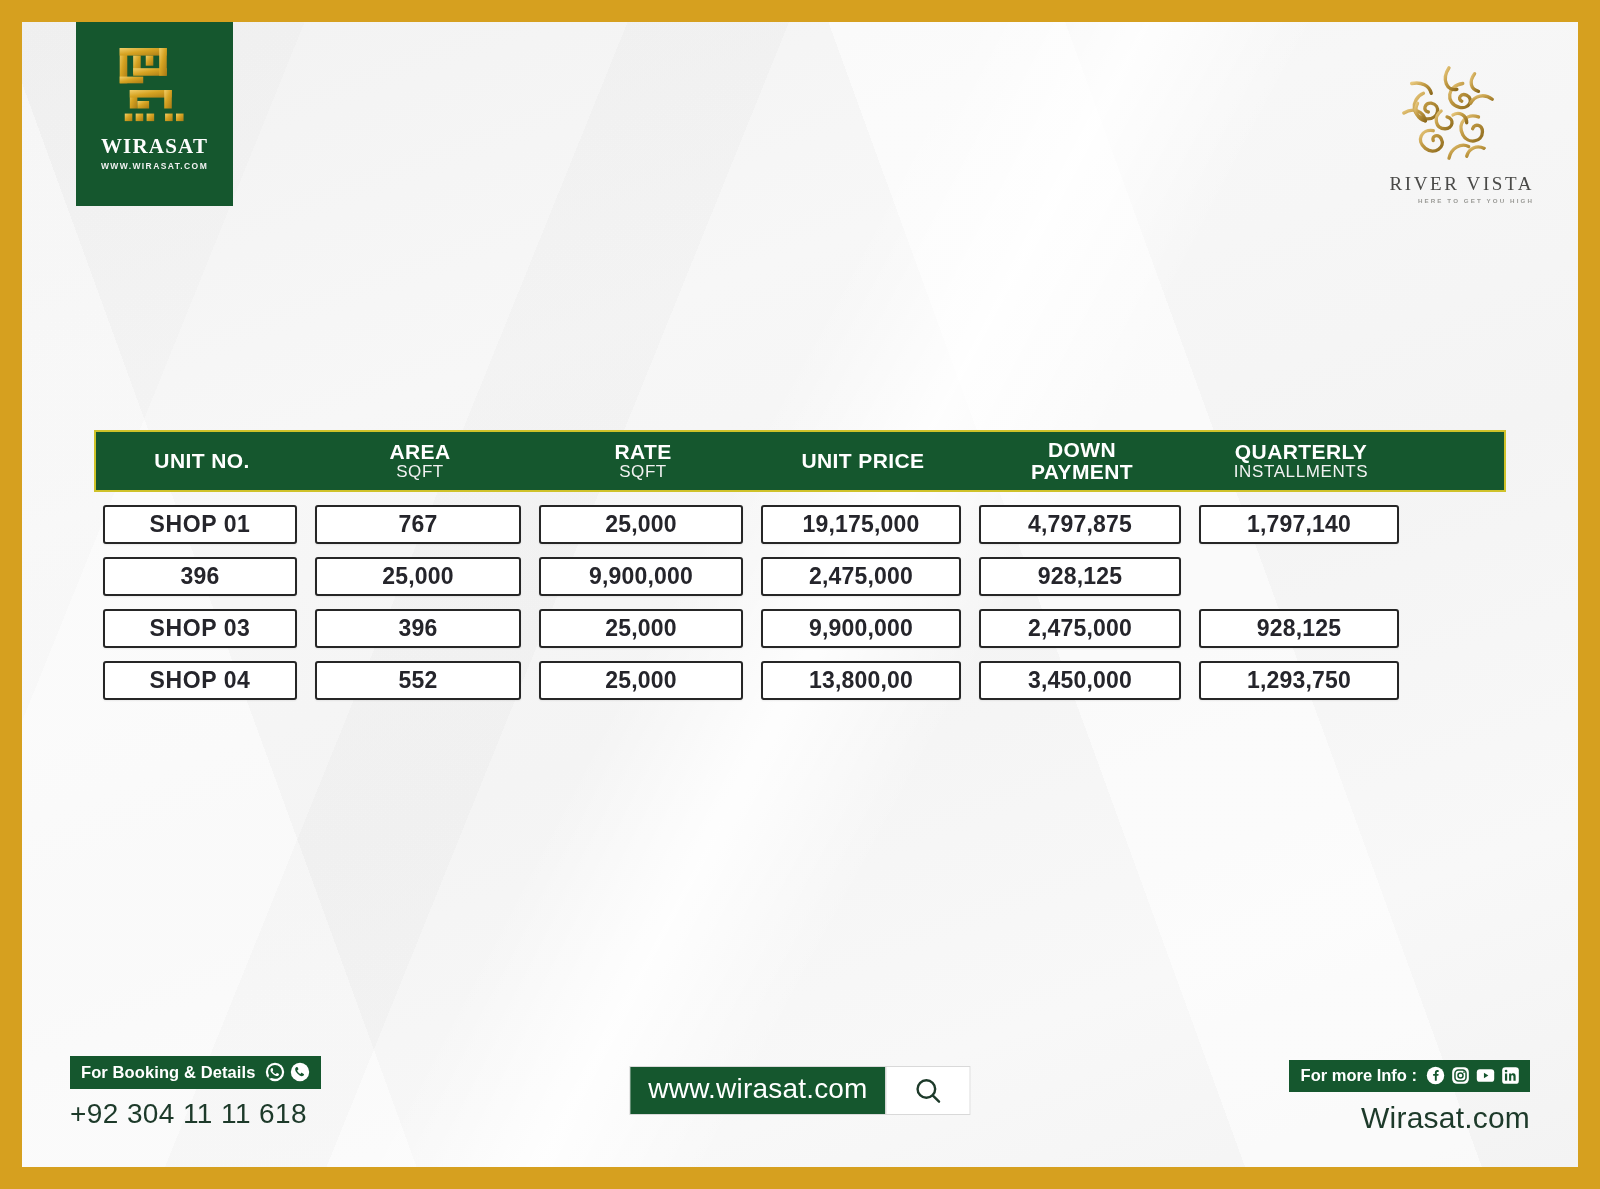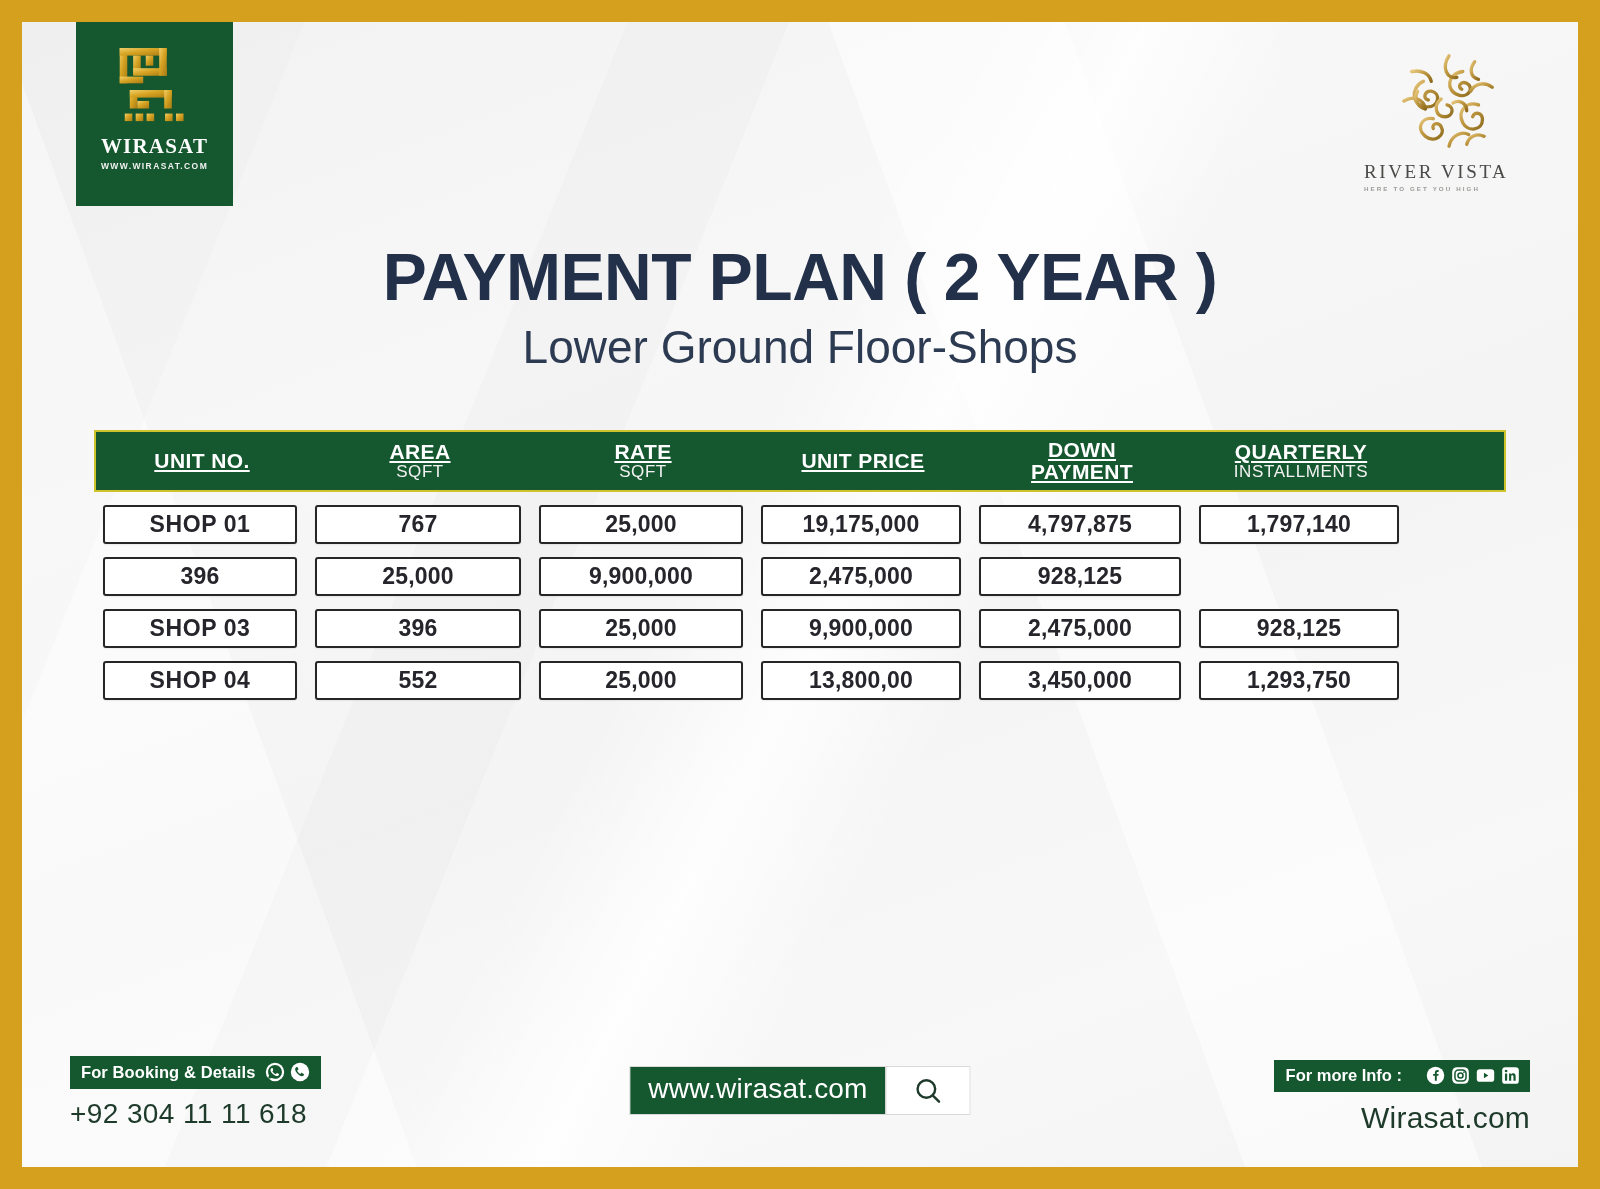--- a/index.html
+++ b/index.html
@@ -68,23 +68,23 @@
     color: #f1f1f1;
     font-size: 8.5px;
     letter-spacing: 1.4px;
     margin-top: 4px;
     font-weight: 600;
   }
 
   .rivervista-logo {
     position: absolute;
     right: 44px;
-    top: 20px;
+    top: 32px;
     width: 170px;
-    text-align: left;
+    text-align: right;
   }
   .rv-mark { width: 118px; height: 118px; display: block; margin: 0 auto; }
   .rv-name {
     font-family: "Liberation Serif", serif;
     font-size: 19px;
     letter-spacing: 2.6px;
     color: #4a4a48;
     margin-top: 2px;
     line-height: 1;
   }
@@ -123,21 +123,20 @@
     border: 2px solid #cfc22a;
     height: 62px;
     align-items: center;
   }
   .th { text-align: center; color: #ffffff; line-height: 1.04; padding: 0 4px; }
   .th .big {
     display: block;
     font-size: 21px;
     font-weight: 700;
     letter-spacing: 0.4px;
-    text-decoration: underline;
   }
   .th .small {
     display: block;
     font-size: 17px;
     font-weight: 300;
     letter-spacing: 0.6px;
     color: #f2f2f2;
   }
 
   .trow {
@@ -209,21 +208,21 @@
     display: flex;
     align-items: center;
     justify-content: center;
     border-left: 1px solid #cfcfcf;
   }
 
   .footer-right { position: absolute; right: 48px; bottom: 32px; text-align: right; }
   .badge-right {
     display: inline-flex;
     align-items: center;
-    gap: 24px;
+    gap: 9px;
     background: #15572e;
     color: #ffffff;
     padding: 6px 10px 7px 12px;
     font-size: 16.5px;
     font-weight: 600;
     line-height: 1;
   }
   .badge-right .ico-row { display: inline-flex; gap: 6px; align-items: center; }
   .brand-bottom {
     margin-top: 9px;
@@ -298,24 +297,20 @@
           <path d="M96 96 C88 92 80 96 78 104"></path>
           <path d="M64 62 C70 58 78 62 78 70"></path>
           <path d="M28 50 C24 58 28 66 36 68"></path>
           <path d="M86 20 C80 28 82 36 90 38"></path>
         </g>
       </svg>
       <div class="rv-name">RIVER VISTA</div>
       <div class="rv-tag">HERE TO GET YOU HIGH</div>
     </div>
 
-    <div class="title-block">
-      <div class="main-title">PAYMENT PLAN ( 2 YEAR )</div>
-      <div class="sub-title">Lower Ground Floor-Shops</div>
-    </div>
 
     <div class="table-wrap">
       <div class="thead">
         <div class="th">
           <span class="big">UNIT NO.</span>
         </div>
         <div class="th">
           <span class="big">AREA</span>
           <span class="small">SQFT</span>
         </div>

